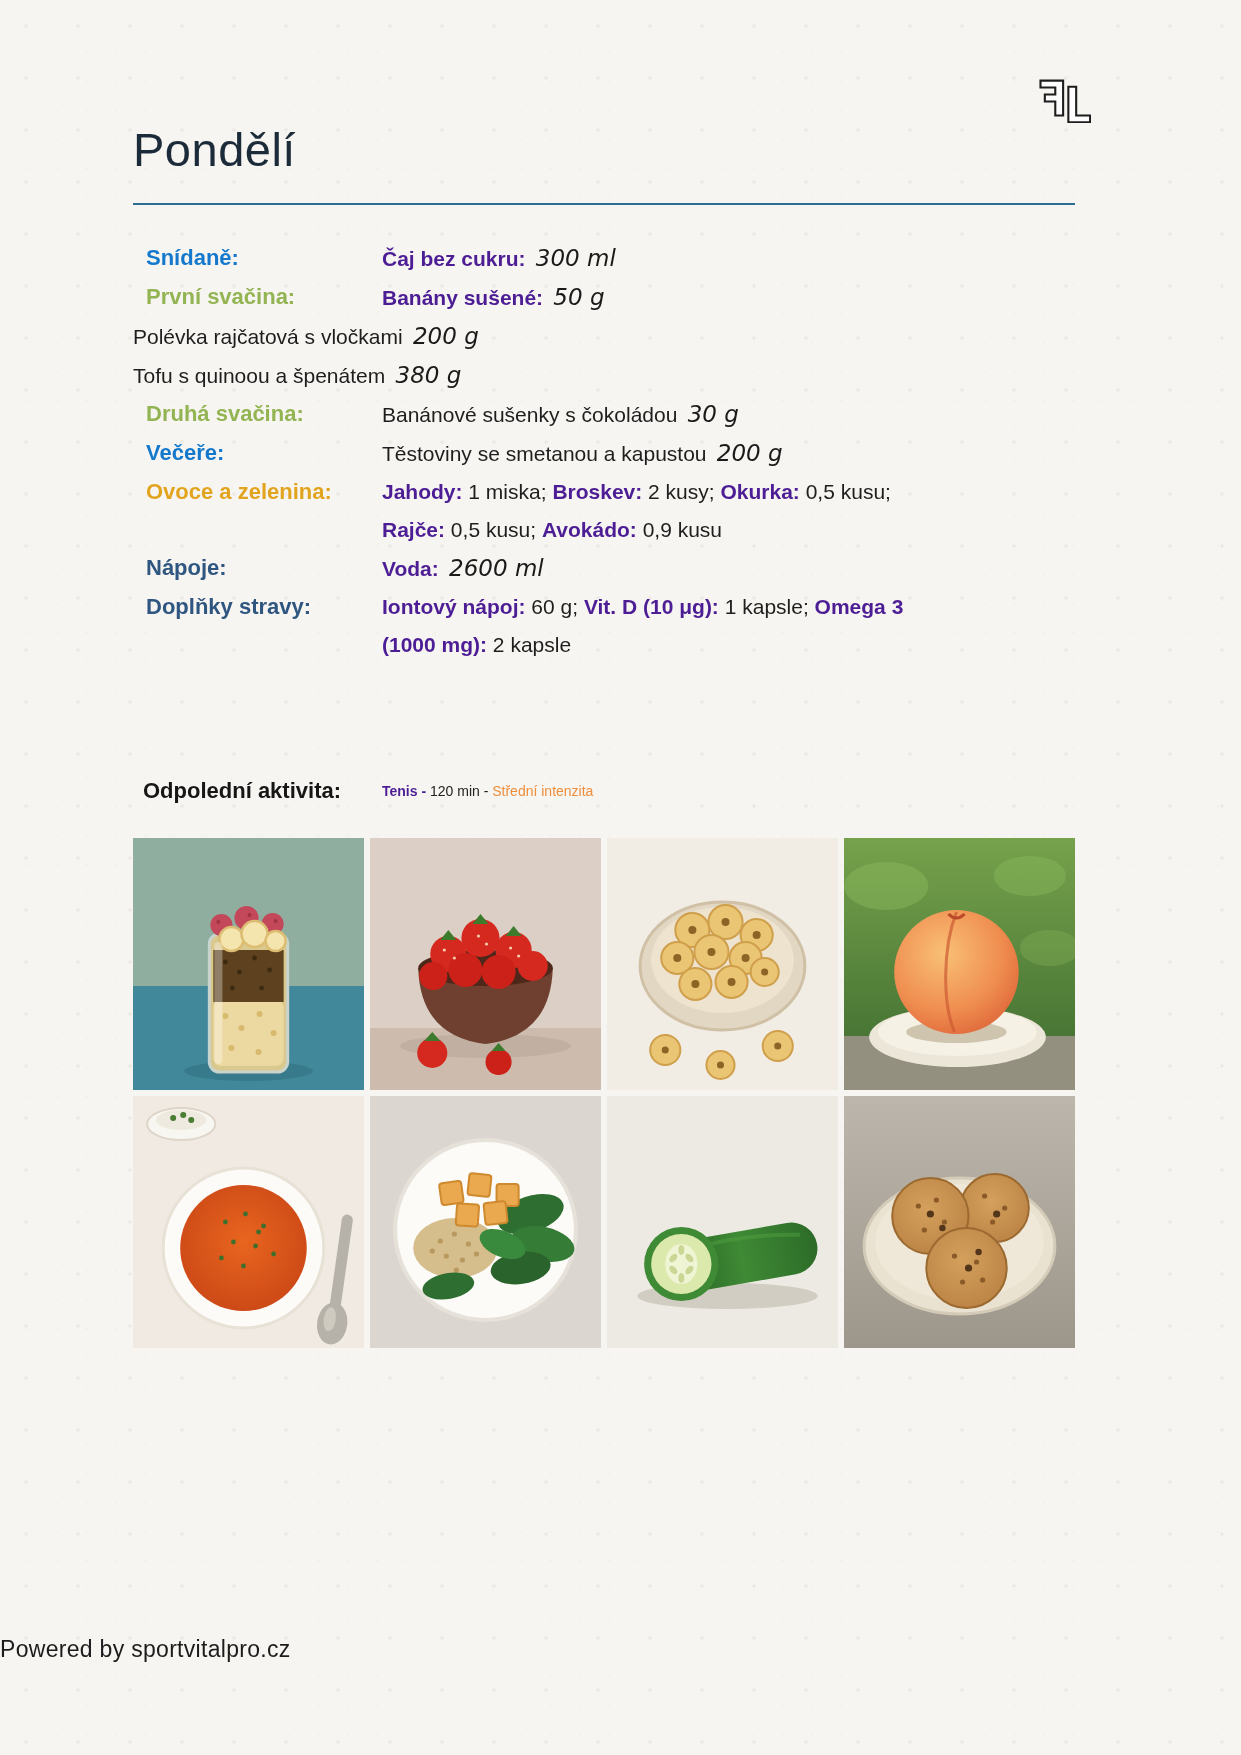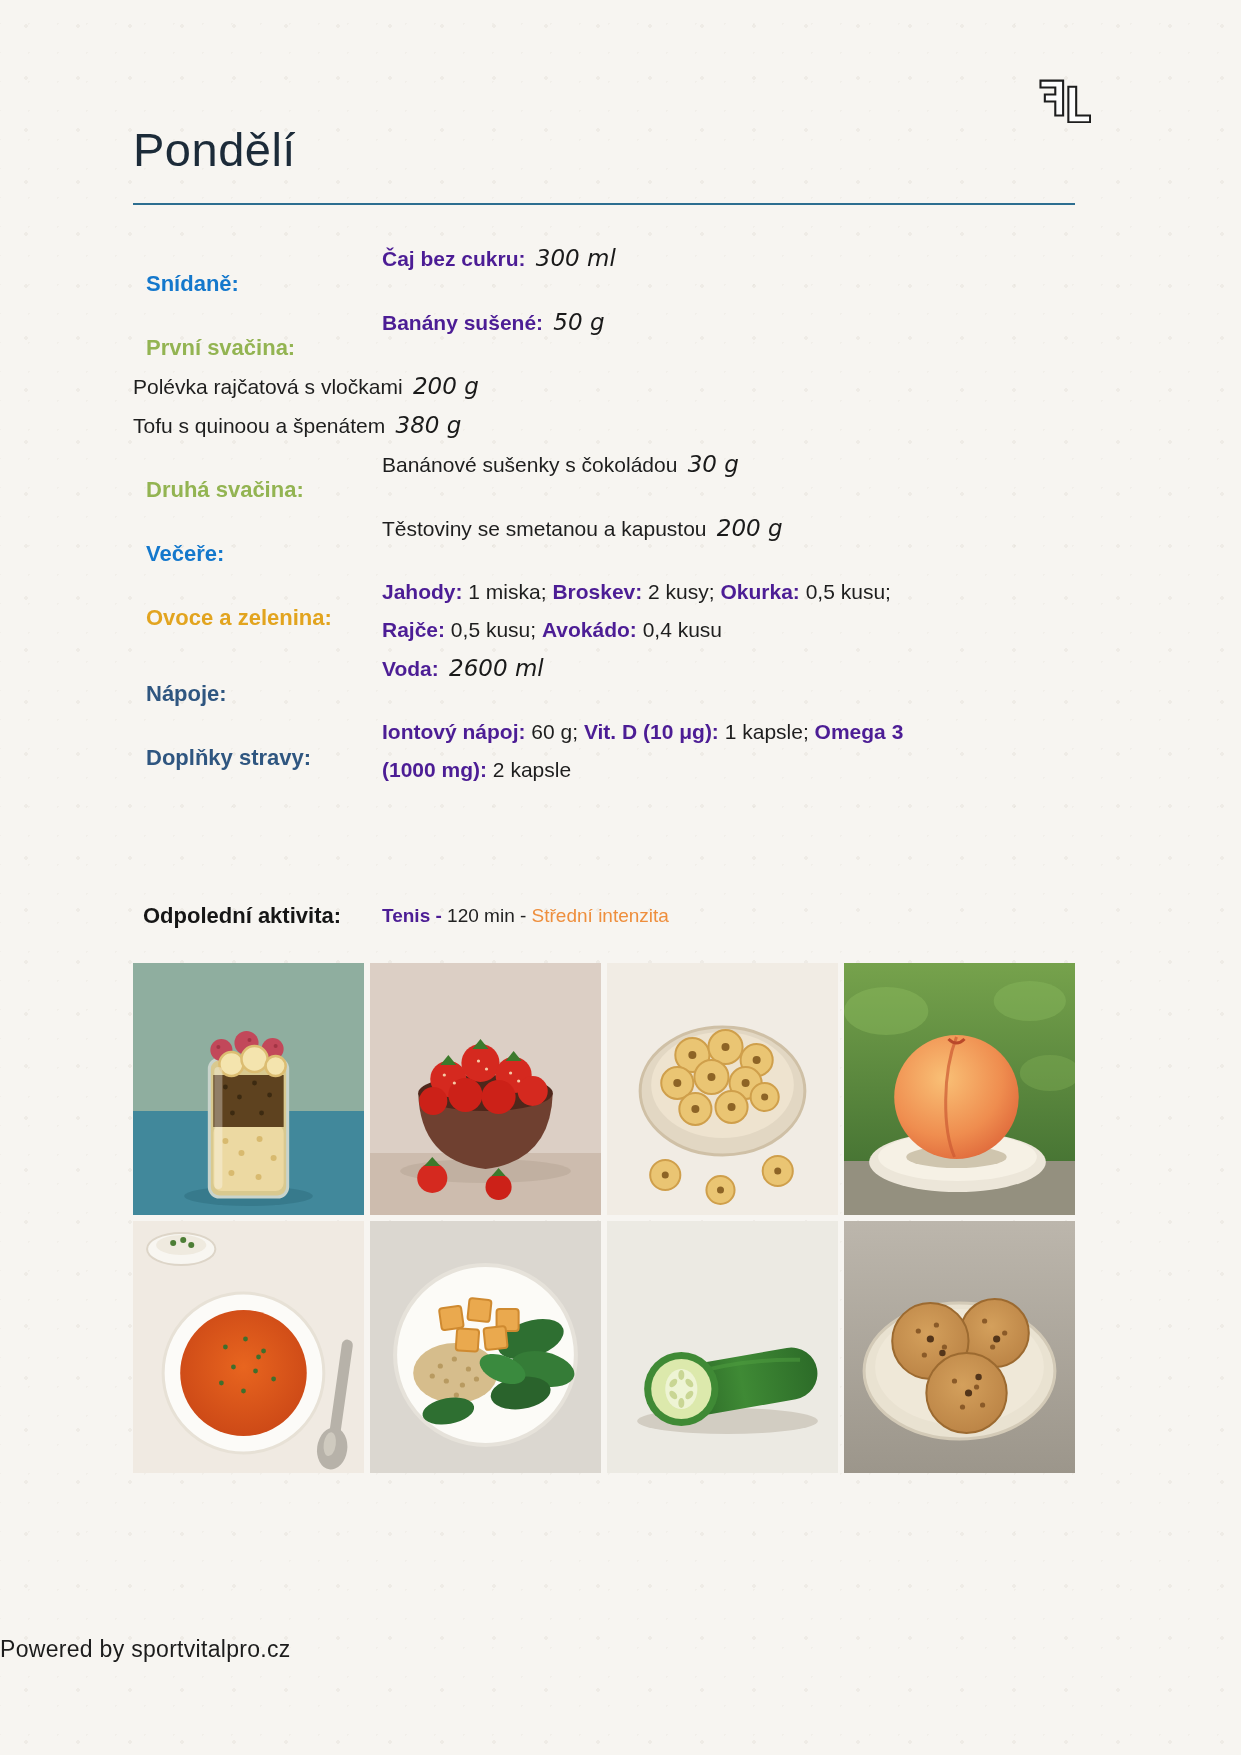--- a/index.html
+++ b/index.html
@@ -30,38 +30,38 @@
     font-size:47px;font-weight:400;letter-spacing:.5px;
     color:#1c2b39;
   }
   .rule{height:2px;background:#2d6e90;margin-top:26px;}
 
   .meals{margin-top:34px;}
   .meal-row{display:flex;align-items:flex-start;}
   .meal-label{
     width:249px;flex:0 0 249px;
     font-weight:700;font-size:22px;line-height:38px;
-    padding-left:13px;box-sizing:border-box;margin-top:26px;
+    padding-left:13px;box-sizing:border-box;
   }
   .meal-value{flex:1;}
   .meal-line{font-size:21px;line-height:38px;white-space:pre-wrap;color:#1e1e1e;}
   .seg-b{font-weight:700;color:#4c1d95;}
   .seg-q{font-size:23px;font-family:"DejaVu Sans",sans-serif;color:#1a1a1a;margin-left:3px;font-style:italic;}
   .seg-a{color:#ee8e3c;}
   .c-blue{color:#1478cc;}
   .c-green{color:#93b452;}
   .c-gold{color:#e2a41f;}
   .c-navy{color:#2f5680;}
 
   .activity{display:flex;margin-top:108px;}
   .activity .act-label{
     width:249px;flex:0 0 249px;font-weight:700;font-size:22px;line-height:38px;
     color:#161616;padding-left:10px;box-sizing:border-box;
   }
-  .activity .act-value{font-size:19px;line-height:38px;white-space:pre-wrap;}
+  .activity .act-value{font-size:14px;line-height:38px;white-space:pre-wrap;}
 
   .photo-grid{
     margin-top:28px;
     display:grid;grid-template-columns:repeat(4,1fr);grid-auto-rows:252px;gap:6px;
   }
   .photo-grid figure{margin:0;overflow:hidden;background:#ddd;}
   .photo-grid svg{display:block;width:100%;height:100%;}
 
   .summary{margin-top:38px;}
   .summary h2{margin:0;font-size:28px;font-weight:700;color:#111;}
@@ -117,21 +117,21 @@
         <div class="meal-row">
           <div class="meal-label c-blue">Večeře:</div>
           <div class="meal-value">
             <div class="meal-line"><span>Těstoviny se smetanou a kapustou</span><span class="seg-q"> 200 g</span></div>
           </div>
         </div>
         <div class="meal-row">
           <div class="meal-label c-gold">Ovoce a zelenina:</div>
           <div class="meal-value">
             <div class="meal-line"><span class="seg-b">Jahody:</span><span> 1 miska; </span><span class="seg-b">Broskev:</span><span> 2 kusy; </span><span class="seg-b">Okurka:</span><span> 0,5 kusu;</span></div>
-            <div class="meal-line"><span class="seg-b">Rajče:</span><span> 0,5 kusu; </span><span class="seg-b">Avokádo:</span><span> 0,4 kusu</span></div>
+            <div class="meal-line"><span class="seg-b">Rajče:</span><span> 0,5 kusu; </span><span class="seg-b">Avokádo:</span><span> 0,9 kusu</span></div>
           </div>
         </div>
         <div class="meal-row">
           <div class="meal-label c-navy">Nápoje:</div>
           <div class="meal-value">
             <div class="meal-line"><span class="seg-b">Voda:</span><span class="seg-q"> 2600 ml</span></div>
           </div>
         </div>
         <div class="meal-row">
           <div class="meal-label c-navy">Doplňky stravy:</div>

